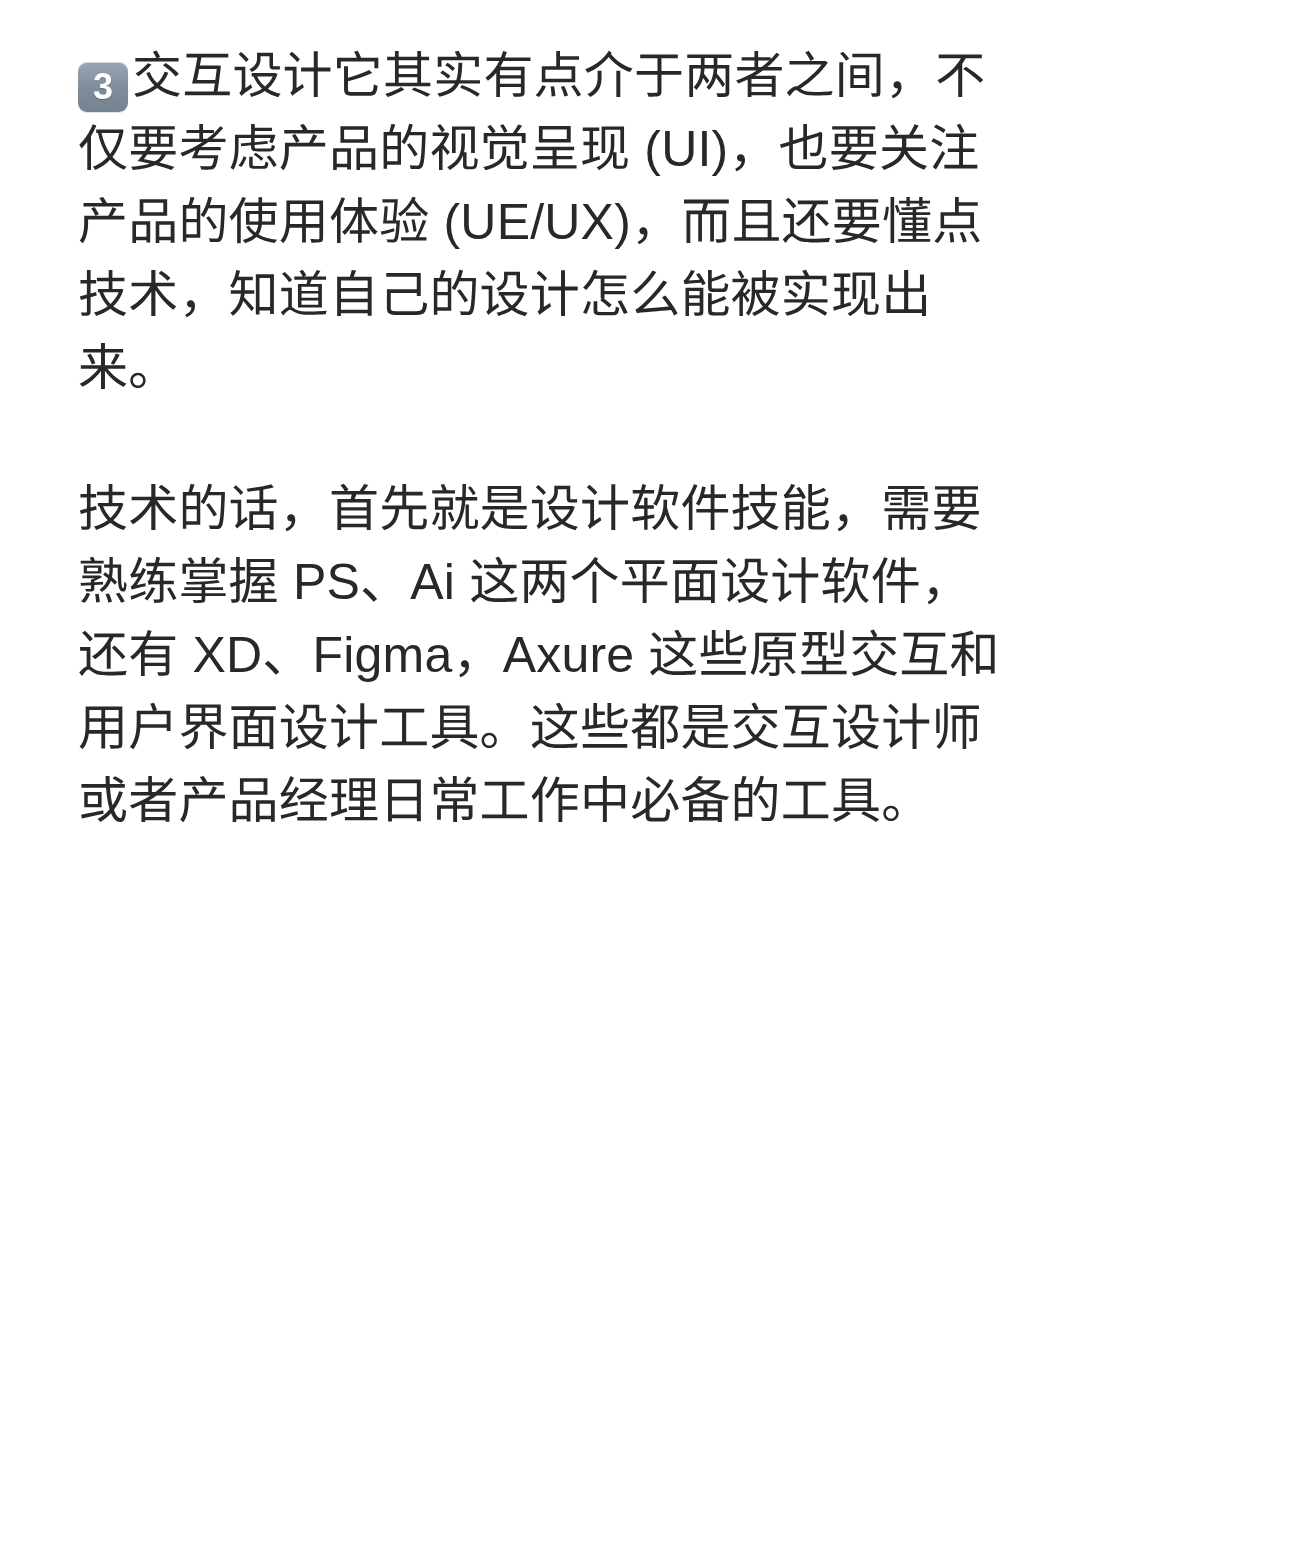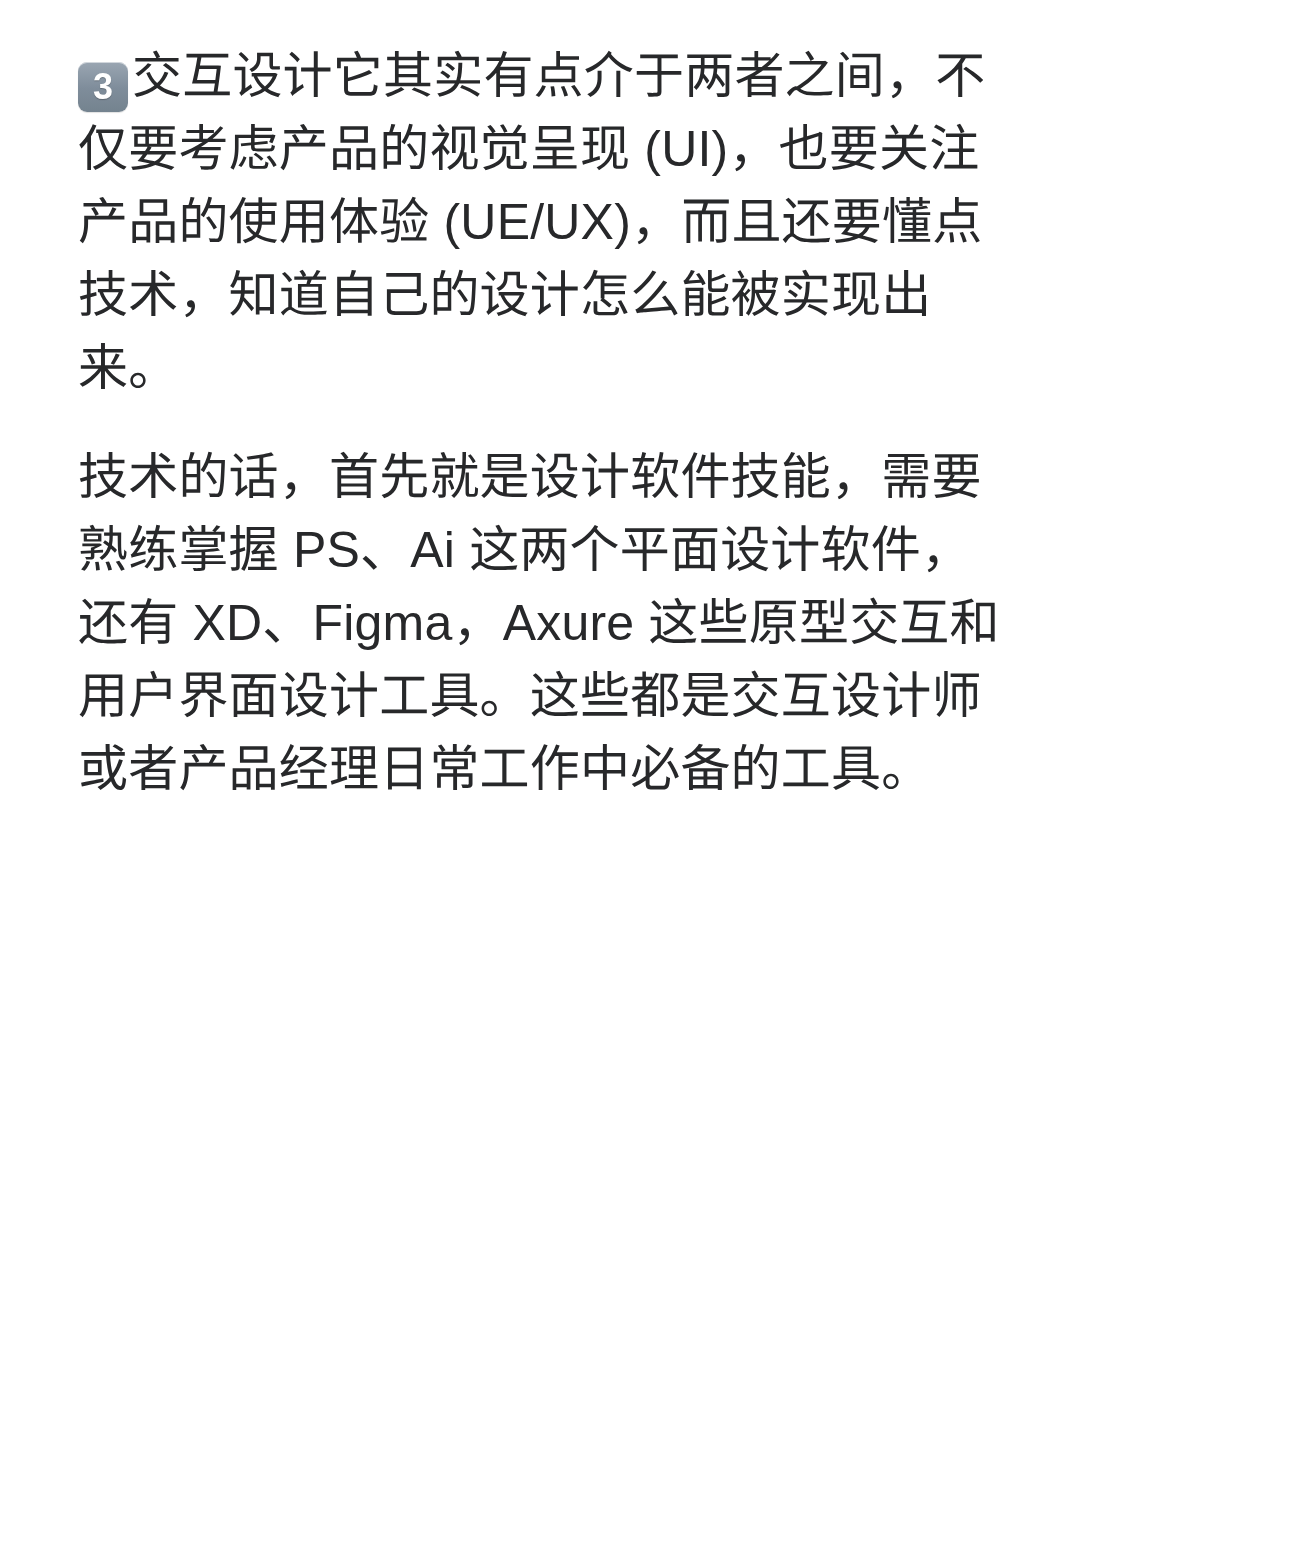--- a/index.html
+++ b/index.html
@@ -24,21 +24,21 @@
   .para {
     font-size: 50px;
     line-height: 1.46;
     letter-spacing: 0.2px;
     color: #27282a;
     margin: 0 0 0 0;
     text-align: left;
     word-break: break-word;
   }
   .para + .para {
-    margin-top: 36px;
+    margin-top: 68px;
   }
   .badge {
     display: inline-block;
     width: 50px;
     height: 50px;
     line-height: 50px;
     text-align: center;
     vertical-align: -6px;
     margin-right: 4px;
     border-radius: 9px;

